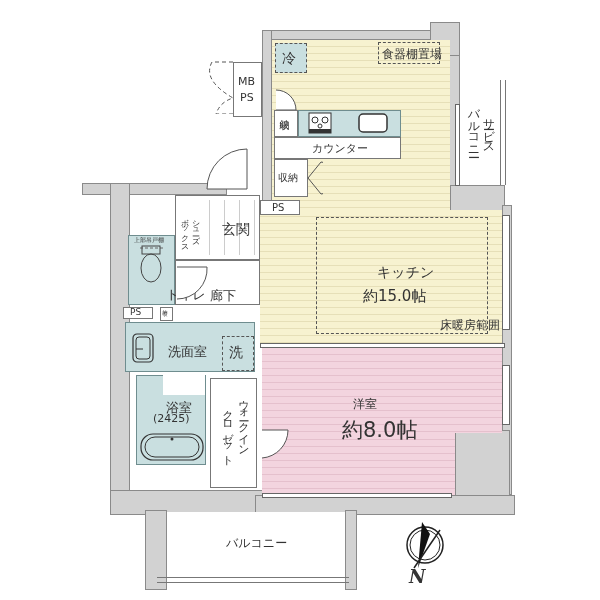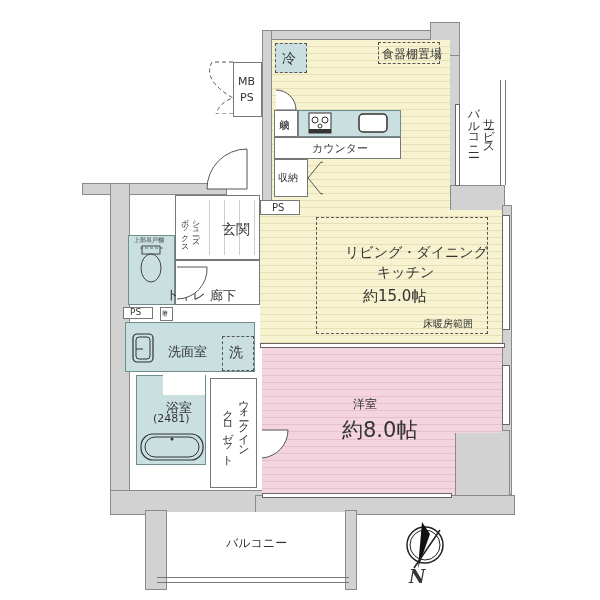--- a/index.html
+++ b/index.html
@@ -77,24 +77,23 @@
   <div class="abs white" style="left:260px;top:200px;width:40px;height:15px;"></div>
   <div class="lbl" style="left:272px;top:203px;font-size:10px;">PS</div>
 
   <div class="abs white" style="left:460px;top:80px;width:45px;height:105px;border:none;"></div>
   <div class="abs" style="left:500px;top:80px;width:6px;height:105px;border-left:1px solid #777;border-right:1px solid #777;"></div>
   <div class="abs win" style="left:455px;top:104px;width:5px;height:82px;"></div>
   <div class="lbl vtext" style="left:483px;top:110px;font-size:12px;">サービス</div>
   <div class="lbl vtext" style="left:468px;top:100px;font-size:12px;">バルコニー</div>
 
   <div class="abs dash" style="left:316px;top:217px;width:172px;height:117px;"></div>
-  <div class="lbl" style="left:345px;top:245px;font-size:14px;">リビング・ダイニング</div>
   <div class="lbl" style="left:377px;top:266px;font-size:14px;font-family:Liberation Serif, serif;">キッチン</div>
   <div class="lbl" style="left:363px;top:289px;font-size:15px;">約15.0帖</div>
-  <div class="lbl" style="left:423px;top:319px;font-size:10px;">床暖房範囲</div>
+  <div class="lbl" style="left:440px;top:319px;font-size:12px;">床暖房範囲</div>
 
   <div class="abs win" style="left:502px;top:215px;width:8px;height:115px;"></div>
 
   <div class="abs win" style="left:260px;top:343px;width:245px;height:5px;"></div>
   <div class="abs bed" style="left:262px;top:348px;width:240px;height:85px;"></div>
   <div class="abs bed" style="left:262px;top:433px;width:193px;height:62px;"></div>
   <div class="lbl" style="left:353px;top:398px;font-size:12px;">洋室</div>
   <div class="lbl" style="left:342px;top:420px;font-size:21px;">約8.0帖</div>
   <div class="abs win" style="left:502px;top:365px;width:8px;height:60px;"></div>
   <div class="abs win" style="left:262px;top:493px;width:190px;height:5px;"></div>
@@ -145,21 +144,21 @@
     <rect x="4" y="4" width="14" height="22" rx="3" fill="none" stroke="#333"></rect>
     <line x1="4" y1="16" x2="11" y2="16" stroke="#333"></line>
   </svg>
   <div class="lbl" style="left:168px;top:345px;font-size:13px;">洗面室</div>
   <div class="abs dash" style="left:222px;top:336px;width:32px;height:35px;"></div>
   <div class="lbl" style="left:229px;top:345px;font-size:14px;">洗</div>
 
   <div class="abs wet" style="left:136px;top:375px;width:70px;height:90px;"></div>
   <div class="abs white" style="left:163px;top:375px;width:42px;height:20px;border:none;"></div>
   <div class="lbl" style="left:166px;top:401px;font-size:13px;">浴室</div>
-  <div class="lbl" style="left:153px;top:413px;font-size:11px;">(2481)</div>
+  <div class="lbl" style="left:153px;top:413px;font-size:11px;">(2425)</div>
   <svg class="abs" style="left:140px;top:432px;" width="64" height="30">
     <rect x="1" y="2" width="62" height="26" rx="12" fill="none" stroke="#333" stroke-width="1.2"></rect>
     <rect x="5" y="5" width="54" height="20" rx="10" fill="none" stroke="#333"></rect>
     <circle cx="32" cy="7" r="1.5" fill="#333"></circle>
   </svg>
 
   <div class="abs white" style="left:210px;top:378px;width:47px;height:110px;"></div>
   <div class="lbl vtext" style="left:238px;top:392px;font-size:11px;">ウォークイン</div>
   <div class="lbl vtext" style="left:222px;top:402px;font-size:11px;">クロゼット</div>
 

